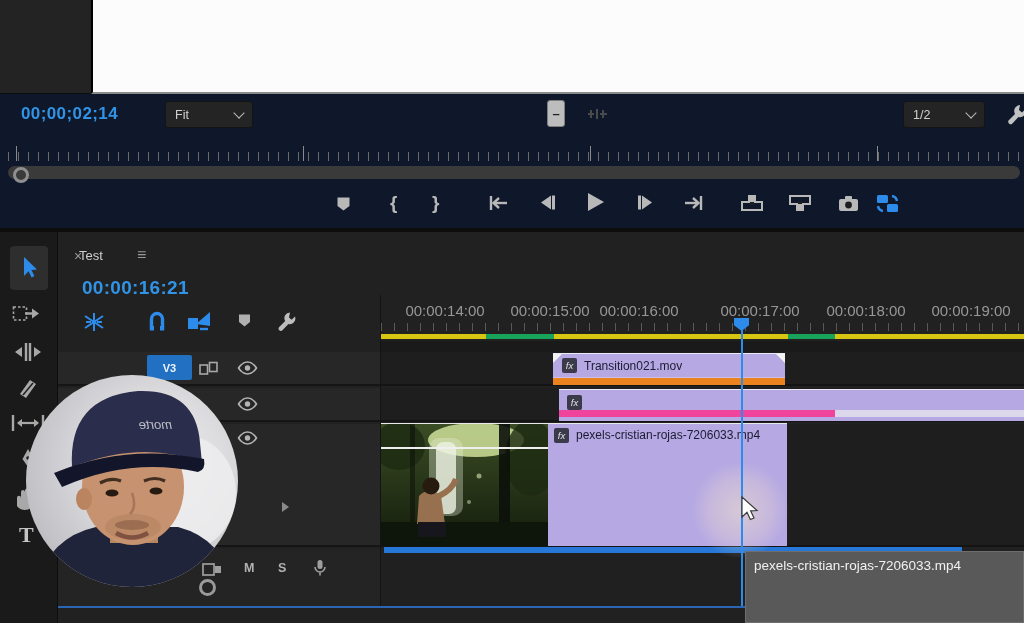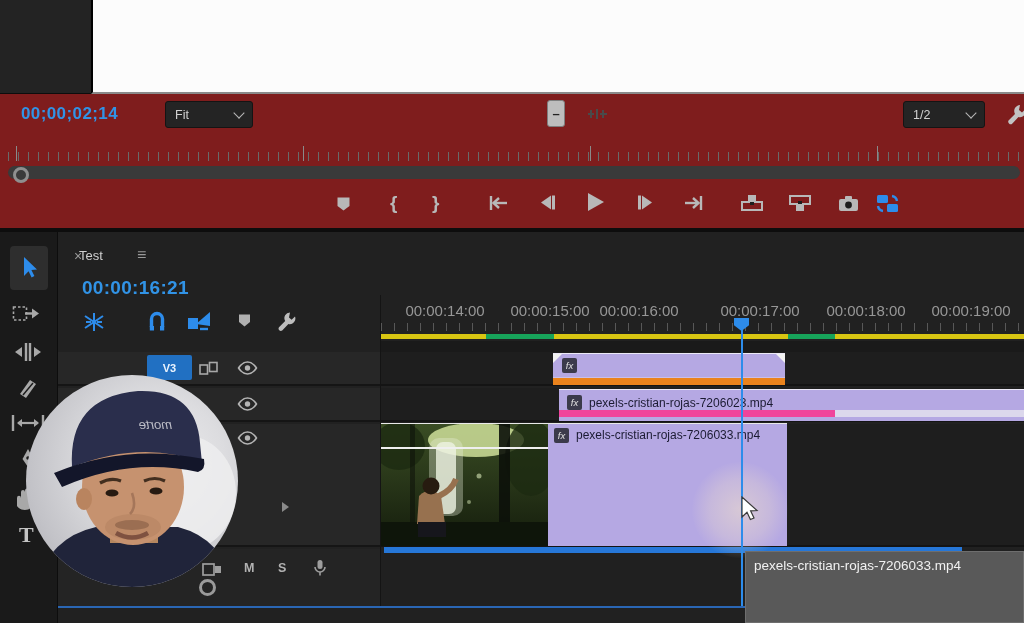--- a/index.html
+++ b/index.html
@@ -1,16 +1,16 @@
 <!DOCTYPE html>
 <html><head>
 <meta charset="utf-8">
 <style>
   html,body{margin:0;padding:0;background:#000;}
-  #app{position:relative;width:1024px;height:623px;background:#7f1d1d;overflow:hidden;
+  #app{position:relative;width:1024px;height:623px;background:#0f172a;overflow:hidden;
        font-family:"Liberation Sans",sans-serif;-webkit-font-smoothing:antialiased;}
   .abs{position:absolute;}
   svg{display:block;}
 
   
   .pm-dark{left:0;top:0;width:91px;height:93px;background:#232323;border-bottom:1px solid #0d0d0d;}
   .pm-screen{left:91px;top:0;width:933px;height:92px;background:#fcfcfc;border-left:2px solid #000;border-bottom:2px solid #8a8a8a;}
   .tc{color:#3193e6;font-weight:700;font-size:17px;letter-spacing:.4px;}
   .ddl{background:#242424;border:1px solid #141414;border-radius:3px;color:#d2d2d2;font-size:12.5px;
        display:flex;align-items:center;justify-content:space-between;padding:0 9px;box-sizing:border-box;}
@@ -295,26 +295,26 @@
 
   <div class="abs trackrow" style="left:381px;top:352px;width:643px;height:34px;"></div>
   <div class="abs trackrow" style="left:381px;top:388px;width:643px;height:34px;"></div>
   <div class="abs trackrow" style="left:381px;top:424px;width:643px;height:123px;"></div>
   <div class="abs" style="left:381px;top:549px;width:643px;height:57px;background:#202020;"></div>
 
   <div class="abs clip" style="left:553px;top:353px;width:232px;height:31px;">
     <div class="abs fold-l" style="left:0;top:0;"></div>
     <div class="abs fold-r" style="right:0;top:0;"></div>
     <div class="abs fx" style="left:9px;top:4px;">fx</div>
+    <div class="abs clipname" style="left:31px;top:5px;width:190px;">Transition021.mov</div>
     <div class="abs" style="left:0;top:23px;width:100%;height:8px;background:#ea831d;border-top:1px solid #c9bfe8;box-sizing:border-box;"></div>
   </div>
 
   <div class="abs clip" style="left:559px;top:389px;width:465px;height:32px;">
     <div class="abs fx" style="left:8px;top:5px;">fx</div>
-    <div class="abs clipname" style="left:30px;top:6px;width:300px;">pexels-cristian-rojas-7206023.mp4</div>
     <div class="abs" style="left:0;top:20px;width:276px;height:7px;background:#f0439b;"></div>
     <div class="abs" style="left:276px;top:20px;width:189px;height:7px;background:#dcd8ec;"></div>
   </div>
 
   <div class="abs" style="left:381px;top:423px;width:406px;height:123px;">
     <div class="abs" style="left:0;top:0;width:100%;height:1px;background:#e9e9e9;"></div>
 
     <svg class="abs" style="left:0;top:1px;" width="167" height="122" viewBox="0 0 167 122">
       <defs>
         <linearGradient id="fg" x1="0" y1="0" x2="0" y2="1">

